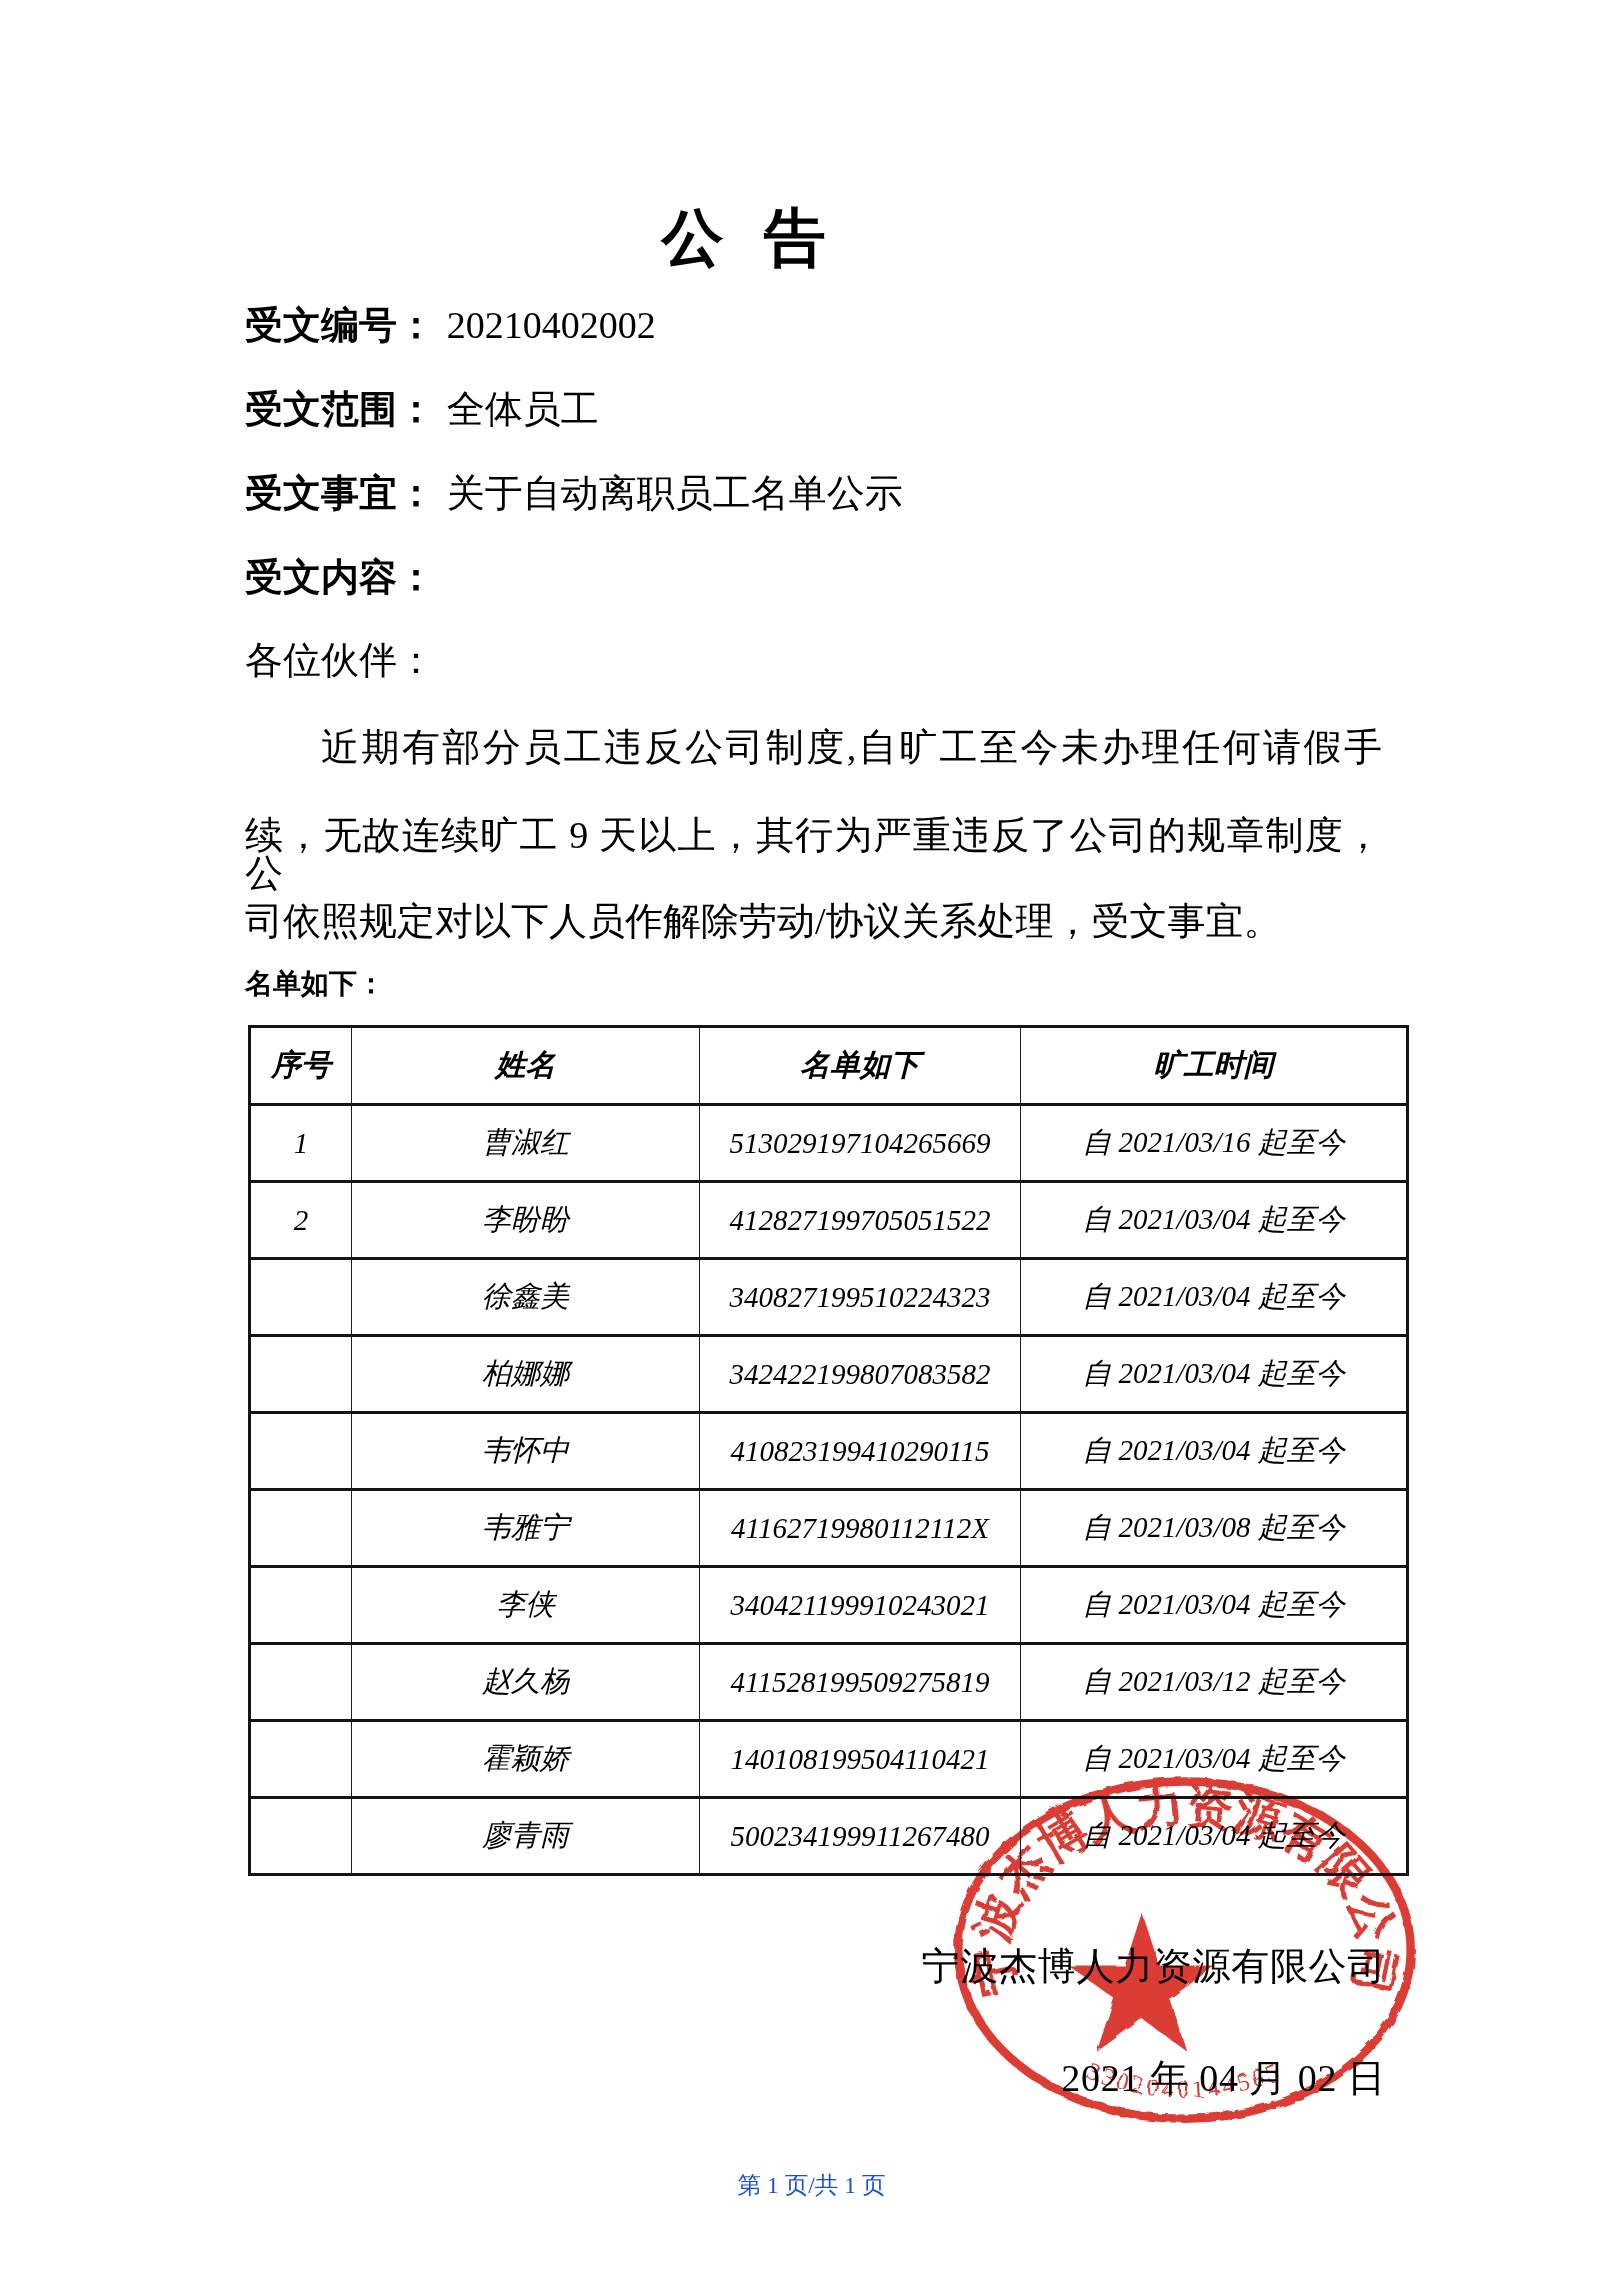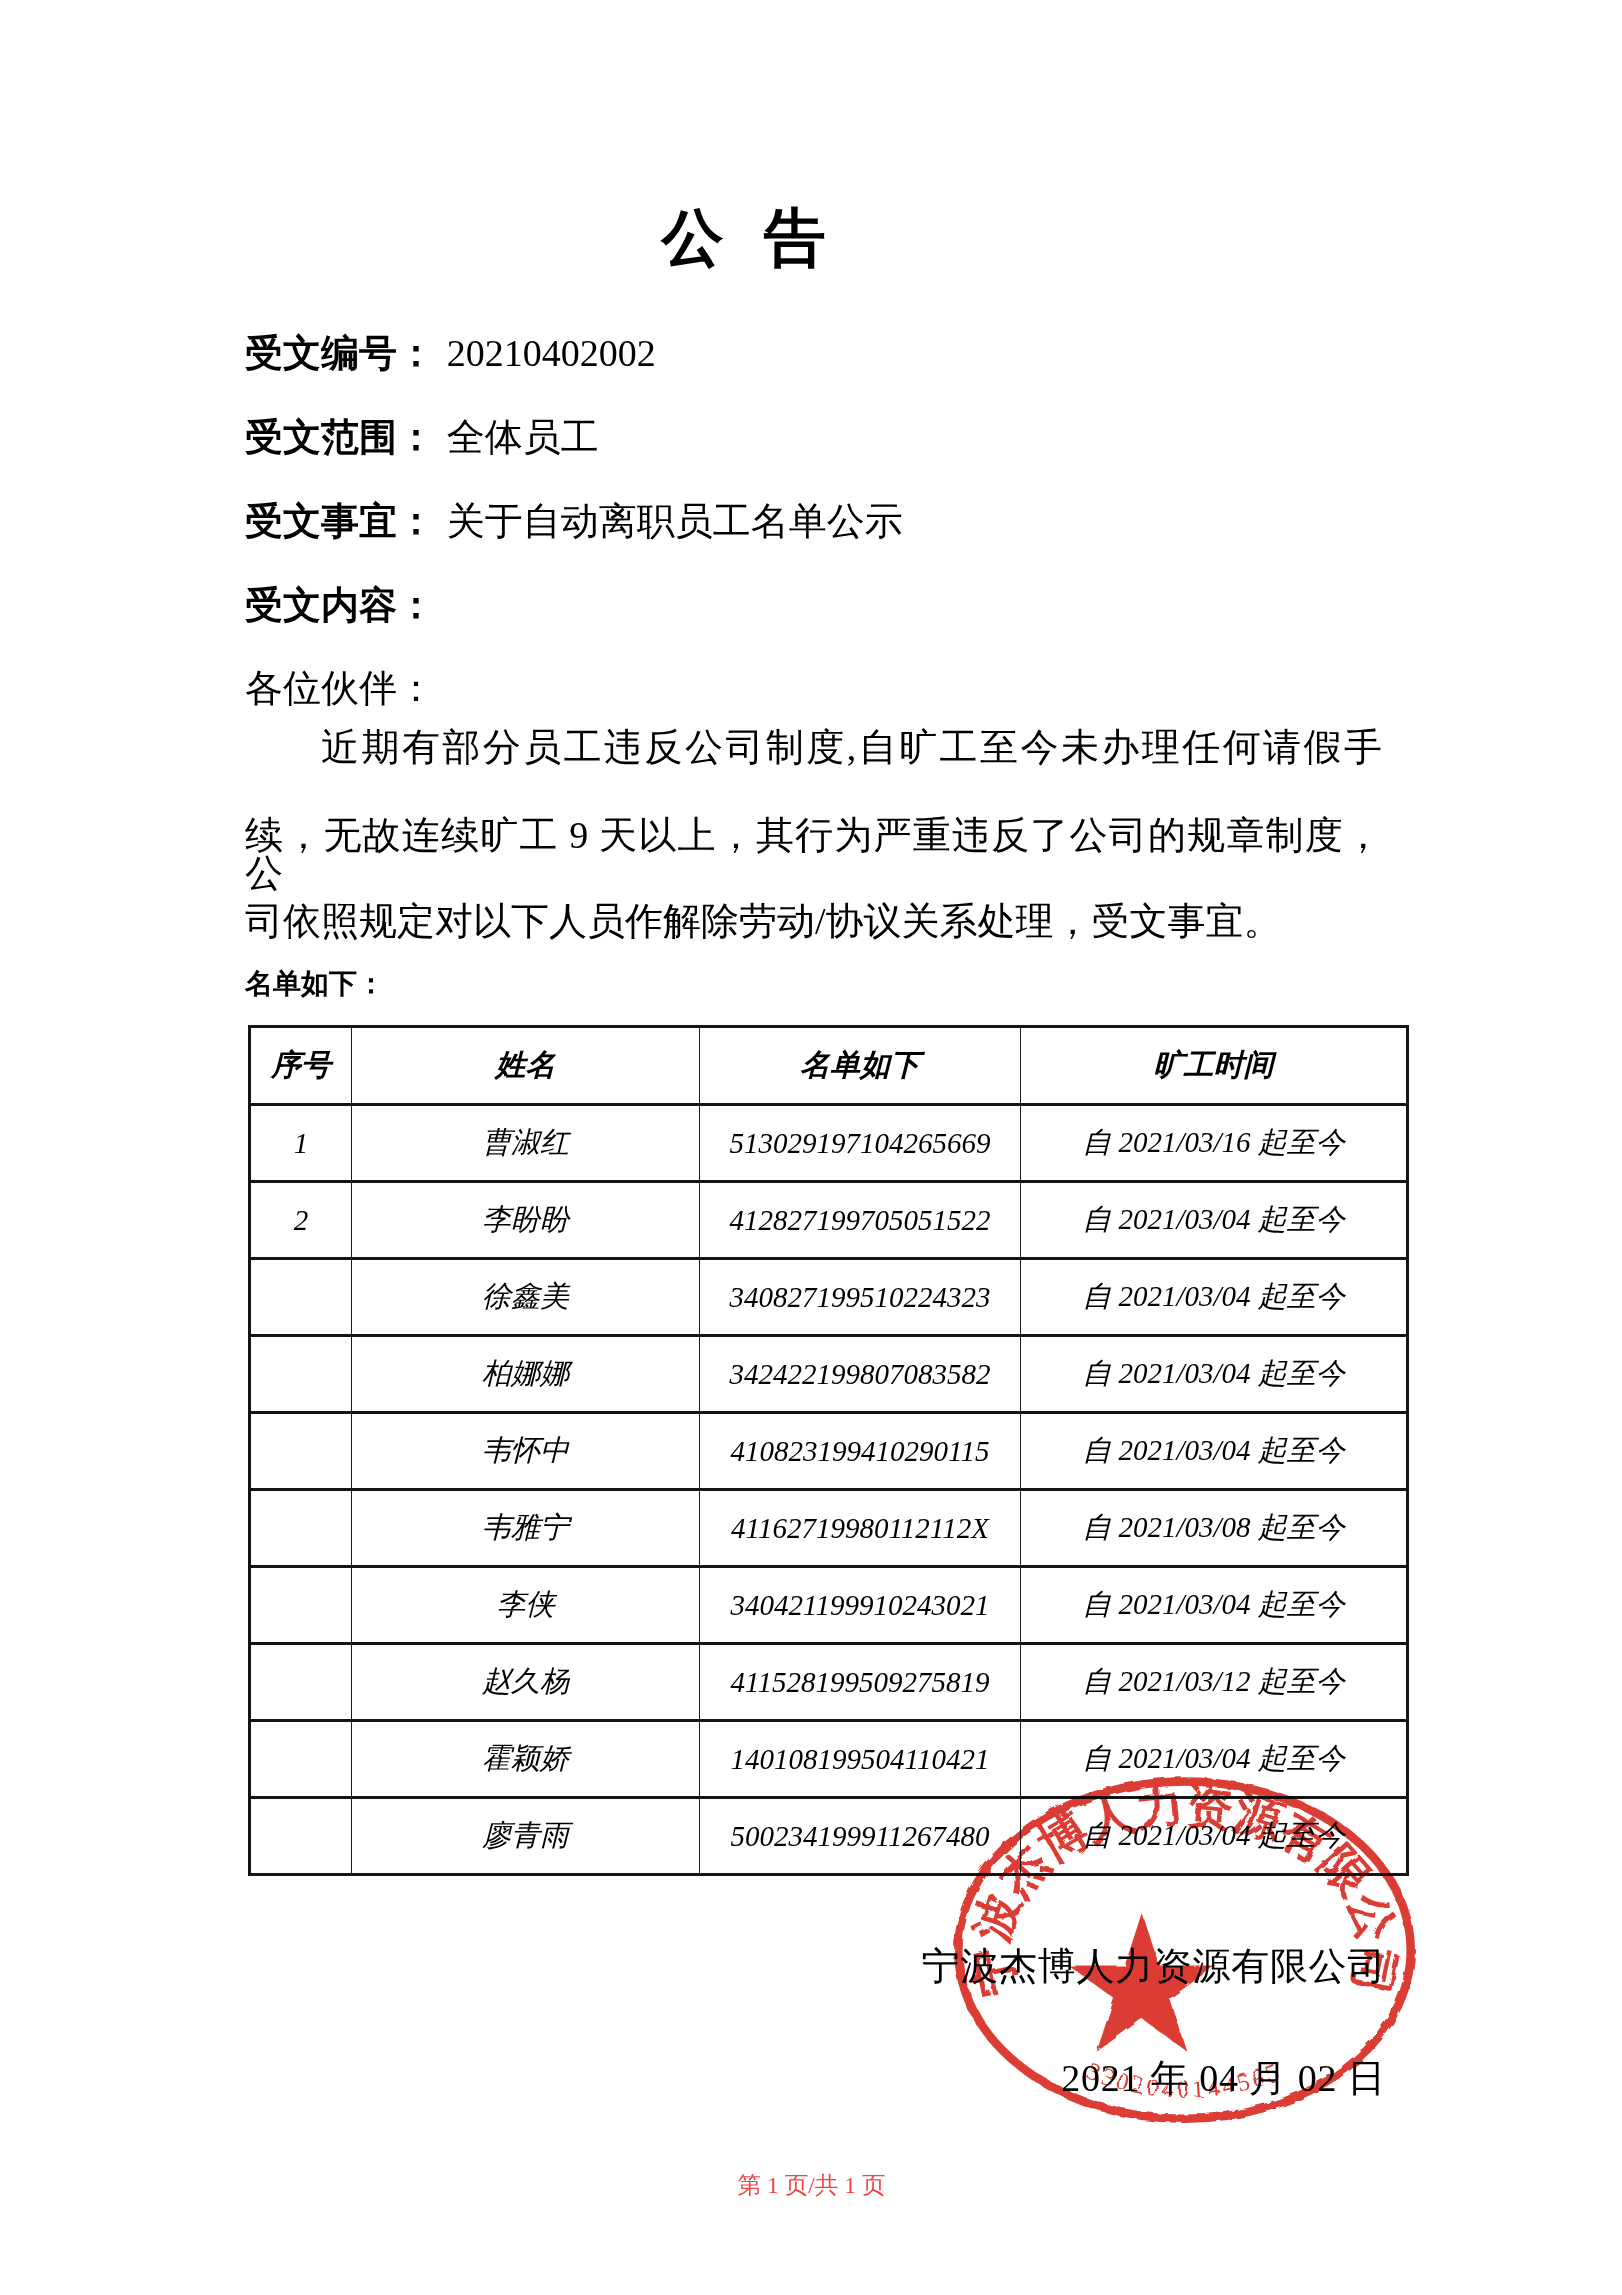--- a/index.html
+++ b/index.html
@@ -6,21 +6,21 @@
   body{
     width:1623px;height:2295px;background:#ffffff;position:relative;
     font-family:"Liberation Serif","DejaVu Serif",serif;color:#000;
     overflow:hidden;
   }
   .abs{position:absolute;line-height:1;white-space:nowrap;}
   .doc-title{
     top:207px;left:0;width:1490px;text-align:center;
     font-size:62px;font-weight:700;word-spacing:19.6px;letter-spacing:2.6px;
   }
-  .hline{left:245px;font-size:38px;margin-top:28px;}
+  .hline{left:245px;font-size:38px;}
   .hline b{font-weight:700;}
   .hline .val{margin-left:11.8px;}
   .para{
     position:absolute;left:245px;width:1137px;font-size:38px;line-height:1;
     text-align:justify;white-space:normal;
   }
   .para.j{text-align-last:justify;}
   .para.indent{text-indent:76px;}
   .list-intro{left:245px;font-size:28px;font-weight:700;text-align:center;}
   table.roster{
@@ -37,21 +37,21 @@
     border-left:1.3px solid #1c1c1c;border-right:1.3px solid #1c1c1c;
     border-top:3.3px solid #141414;border-bottom:3.3px solid #141414;
     text-align:center;vertical-align:middle;font-size:29px;padding:0;
     overflow:hidden;
     font-style:italic;
   }
   table.roster{border:3.3px solid #141414;}
   table.roster tr.hdr td{font-weight:700;font-size:30px;border-bottom:3.9px solid #141414;}
   td.id-top{vertical-align:top;padding-top:10.5px;}
   .sig{right:237px;font-size:38px;letter-spacing:0.7px;}
-  .footer{left:0;width:1623px;text-align:center;font-size:23.6px;color:#ef4444;}
+  .footer{left:0;width:1623px;text-align:center;font-size:23.6px;color:#1d4ed8;}
   .stamp{
     position:absolute;left:949px;top:1775px;width:471px;height:353px;
     mix-blend-mode:multiply;opacity:0.9;
   }
 </style>
 </head>
 <body>
 
 <div class="abs doc-title">公 告</div>
 

